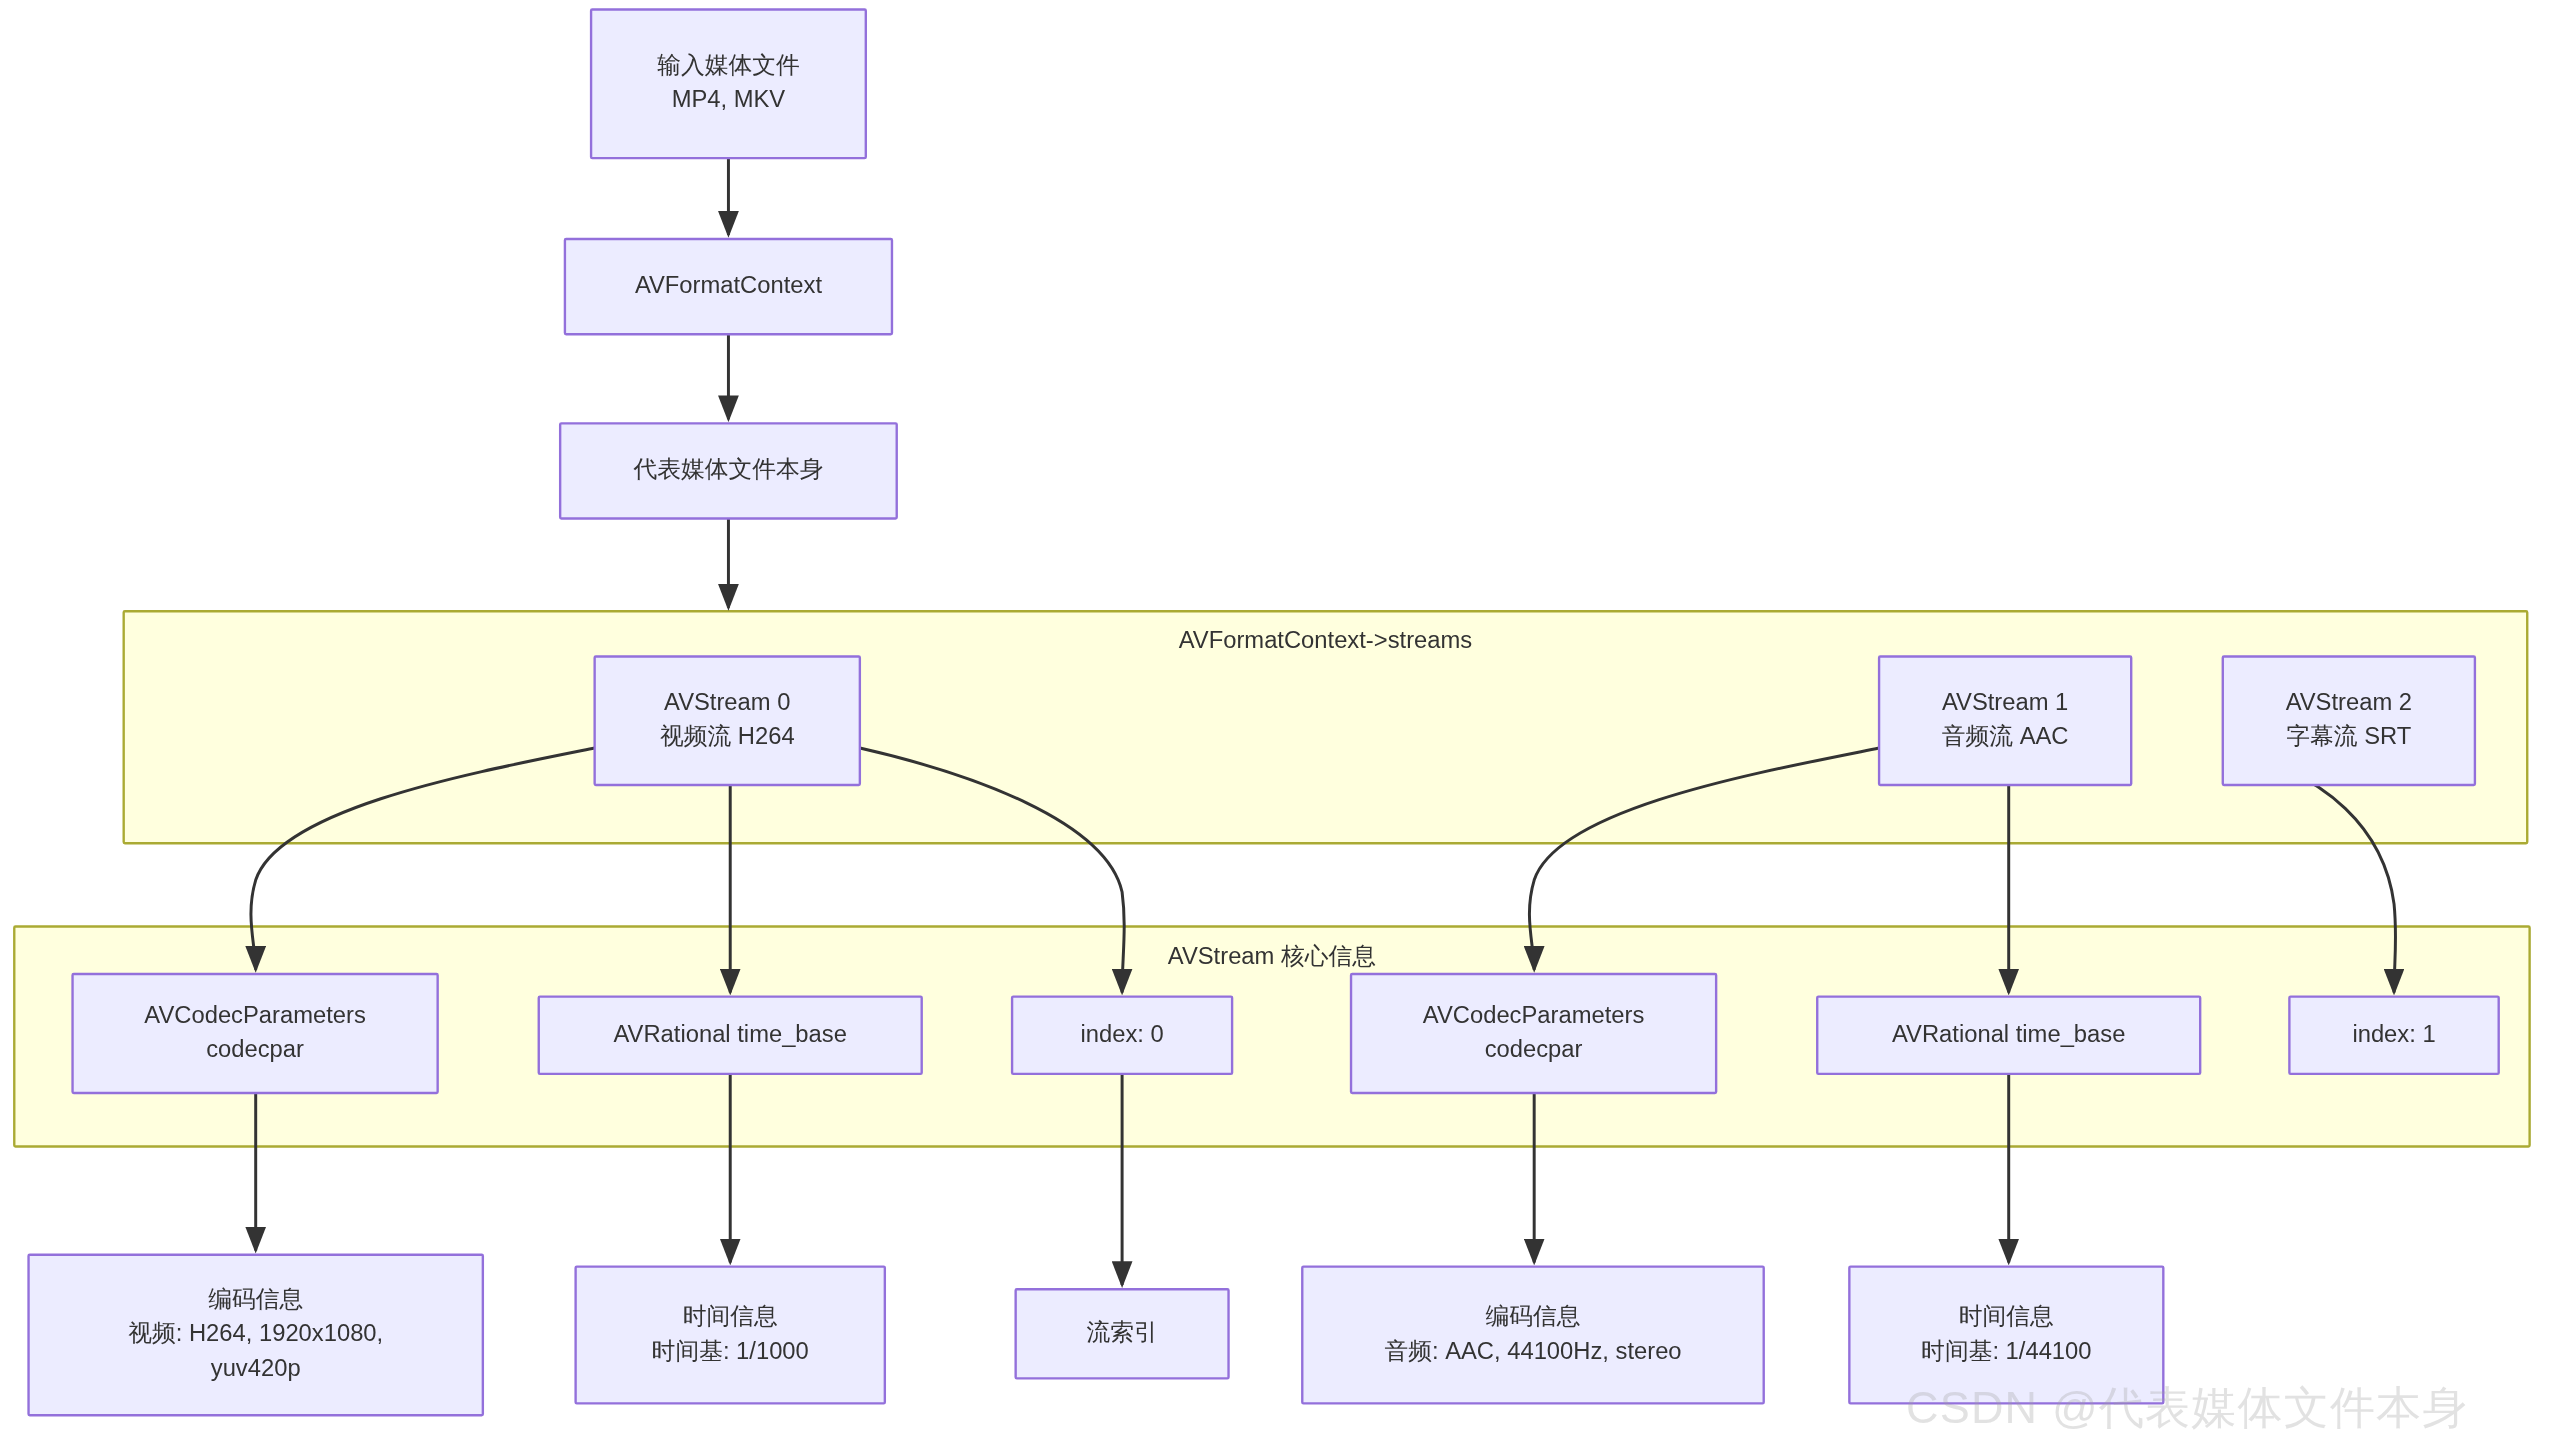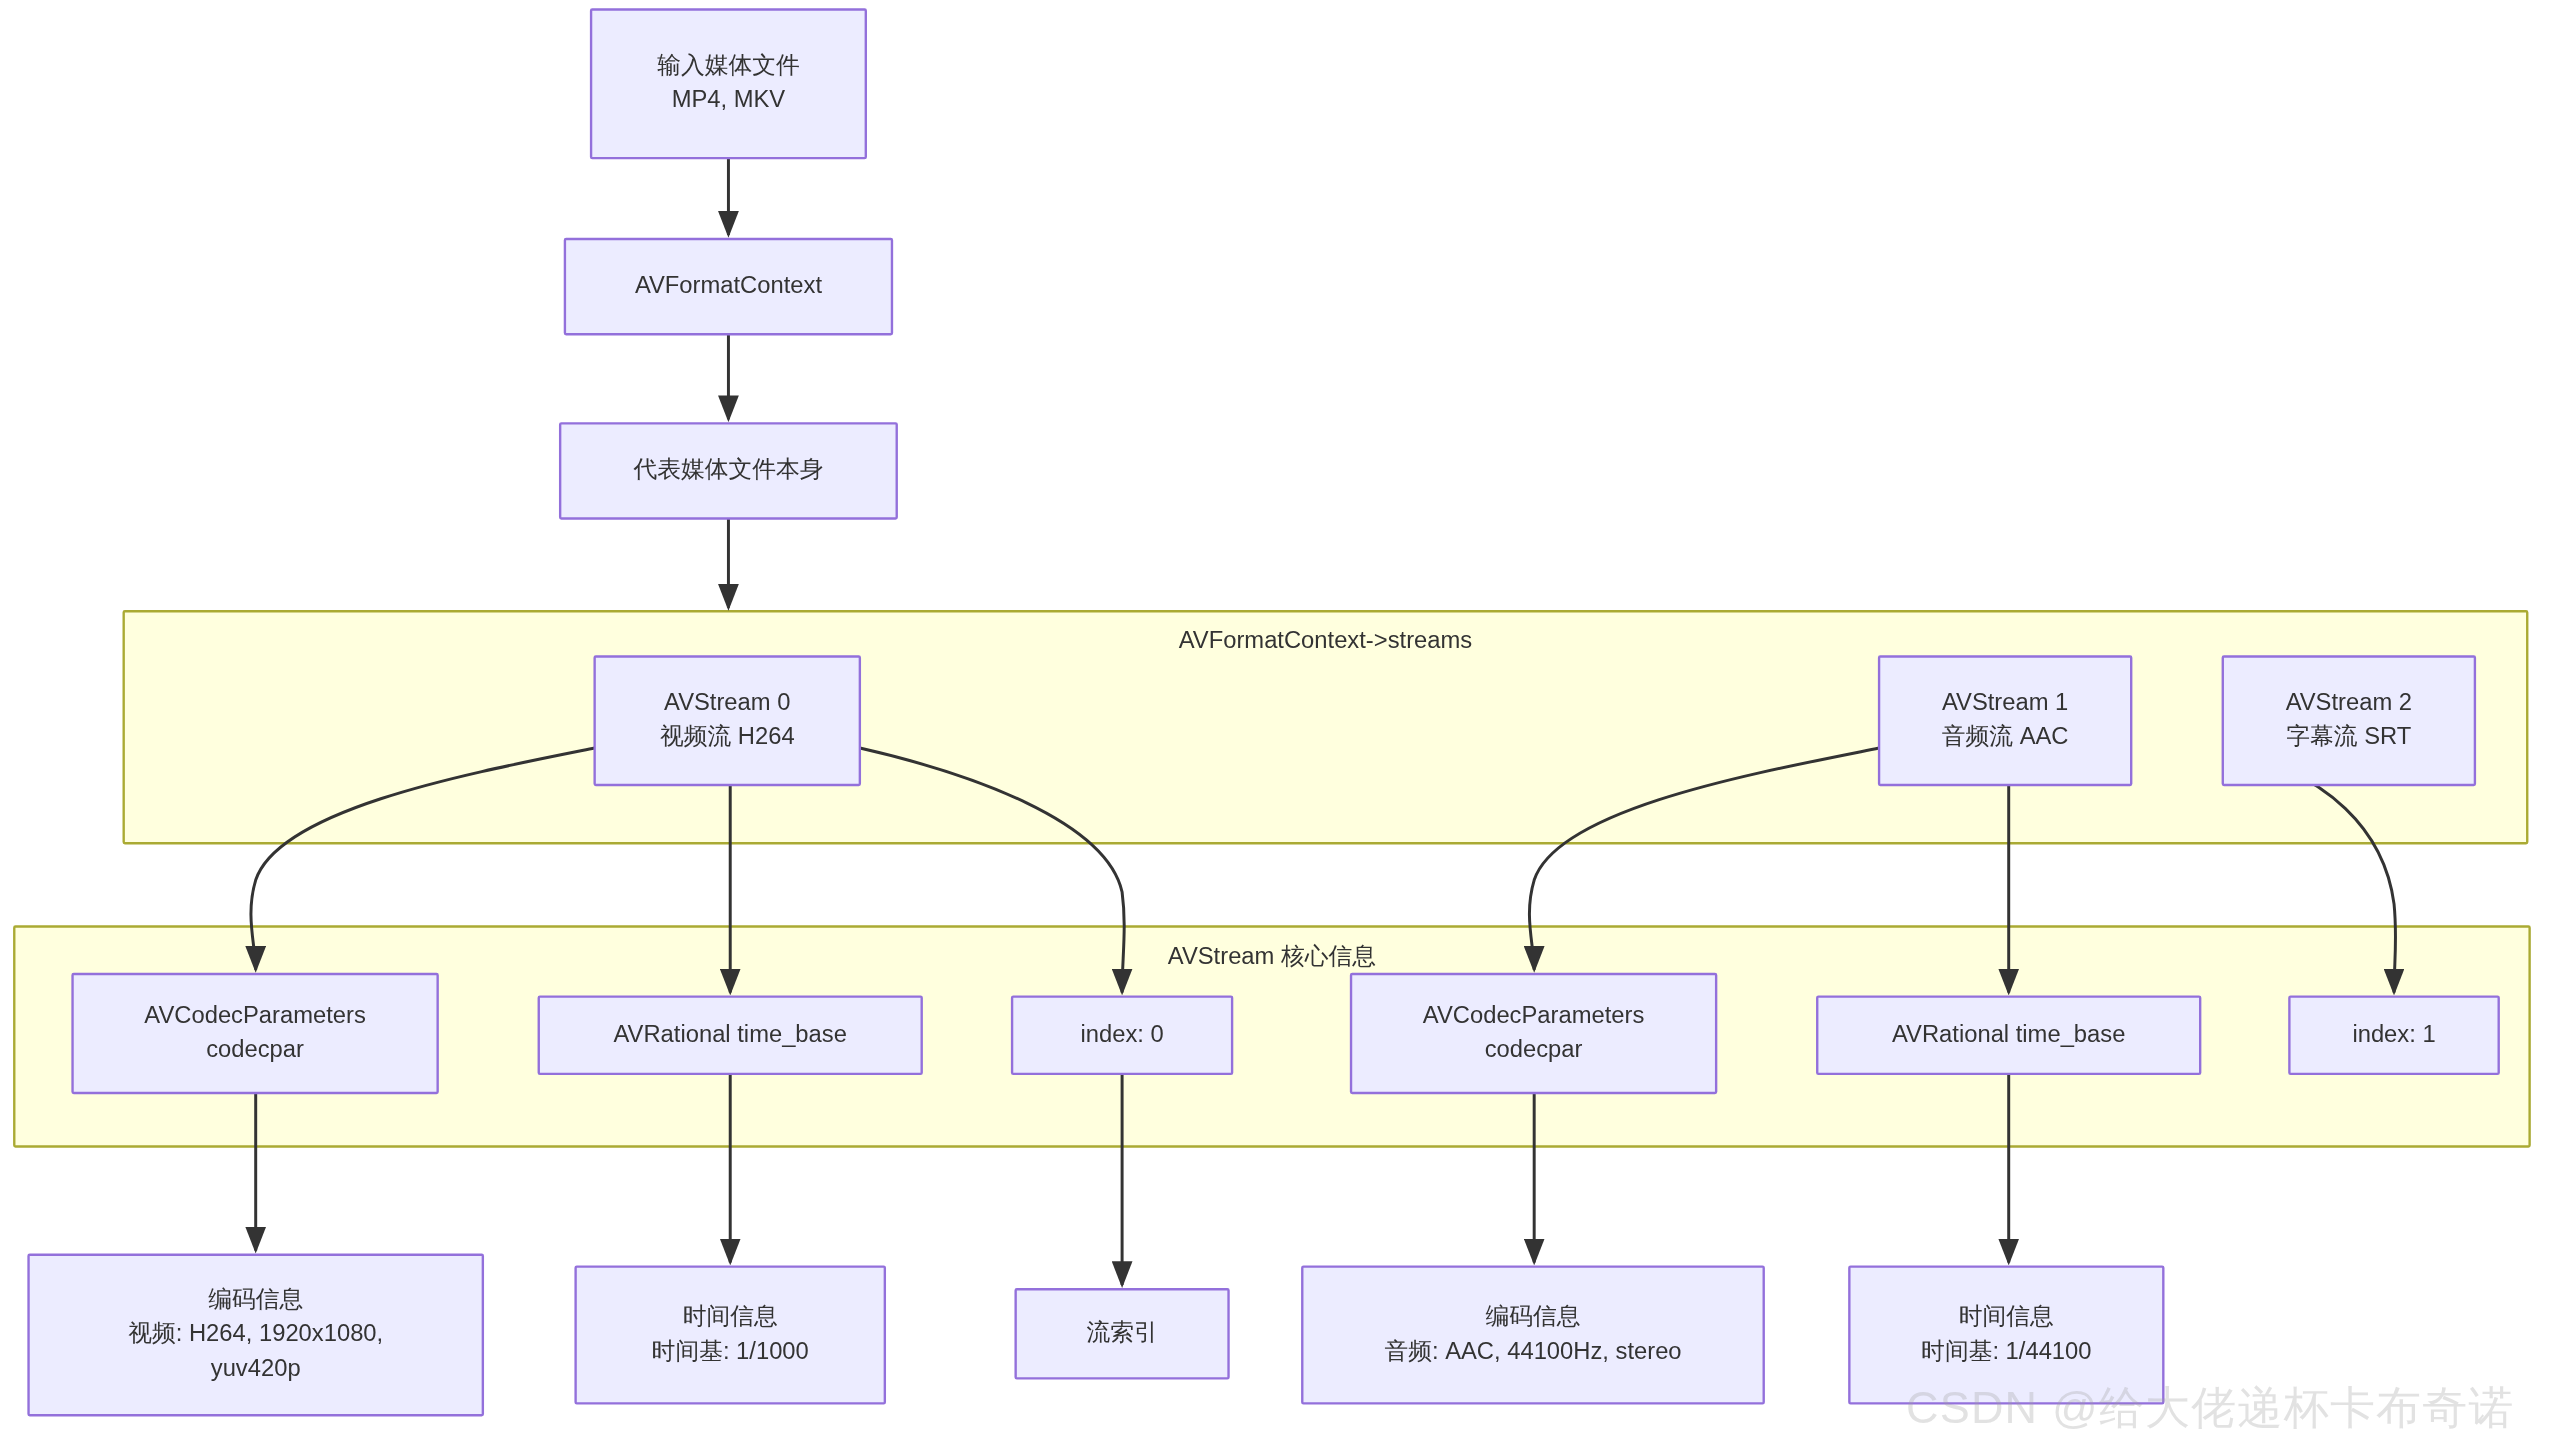--- a/index.html
+++ b/index.html
@@ -177,15 +177,15 @@
           <text x="2578" y="2274" class="node-label">音频: AAC, 44100Hz, stereo</text>
         </g>
         <g>
           <rect x="3110" y="2130" width="528" height="230" rx="2" ry="2" class="node-rect"></rect>
           <text x="3374" y="2216" class="node-label">时间信息</text>
           <text x="3374" y="2274" class="node-label">时间基: 1/44100</text>
         </g>
       </g>
   </svg>
 
-  <div class="watermark">CSDN @给大佬递杯卡布奇诺</div>
+  <div class="watermark">CSDN @代表媒体文件本身</div>
 </div>
 
 
 </body></html>

